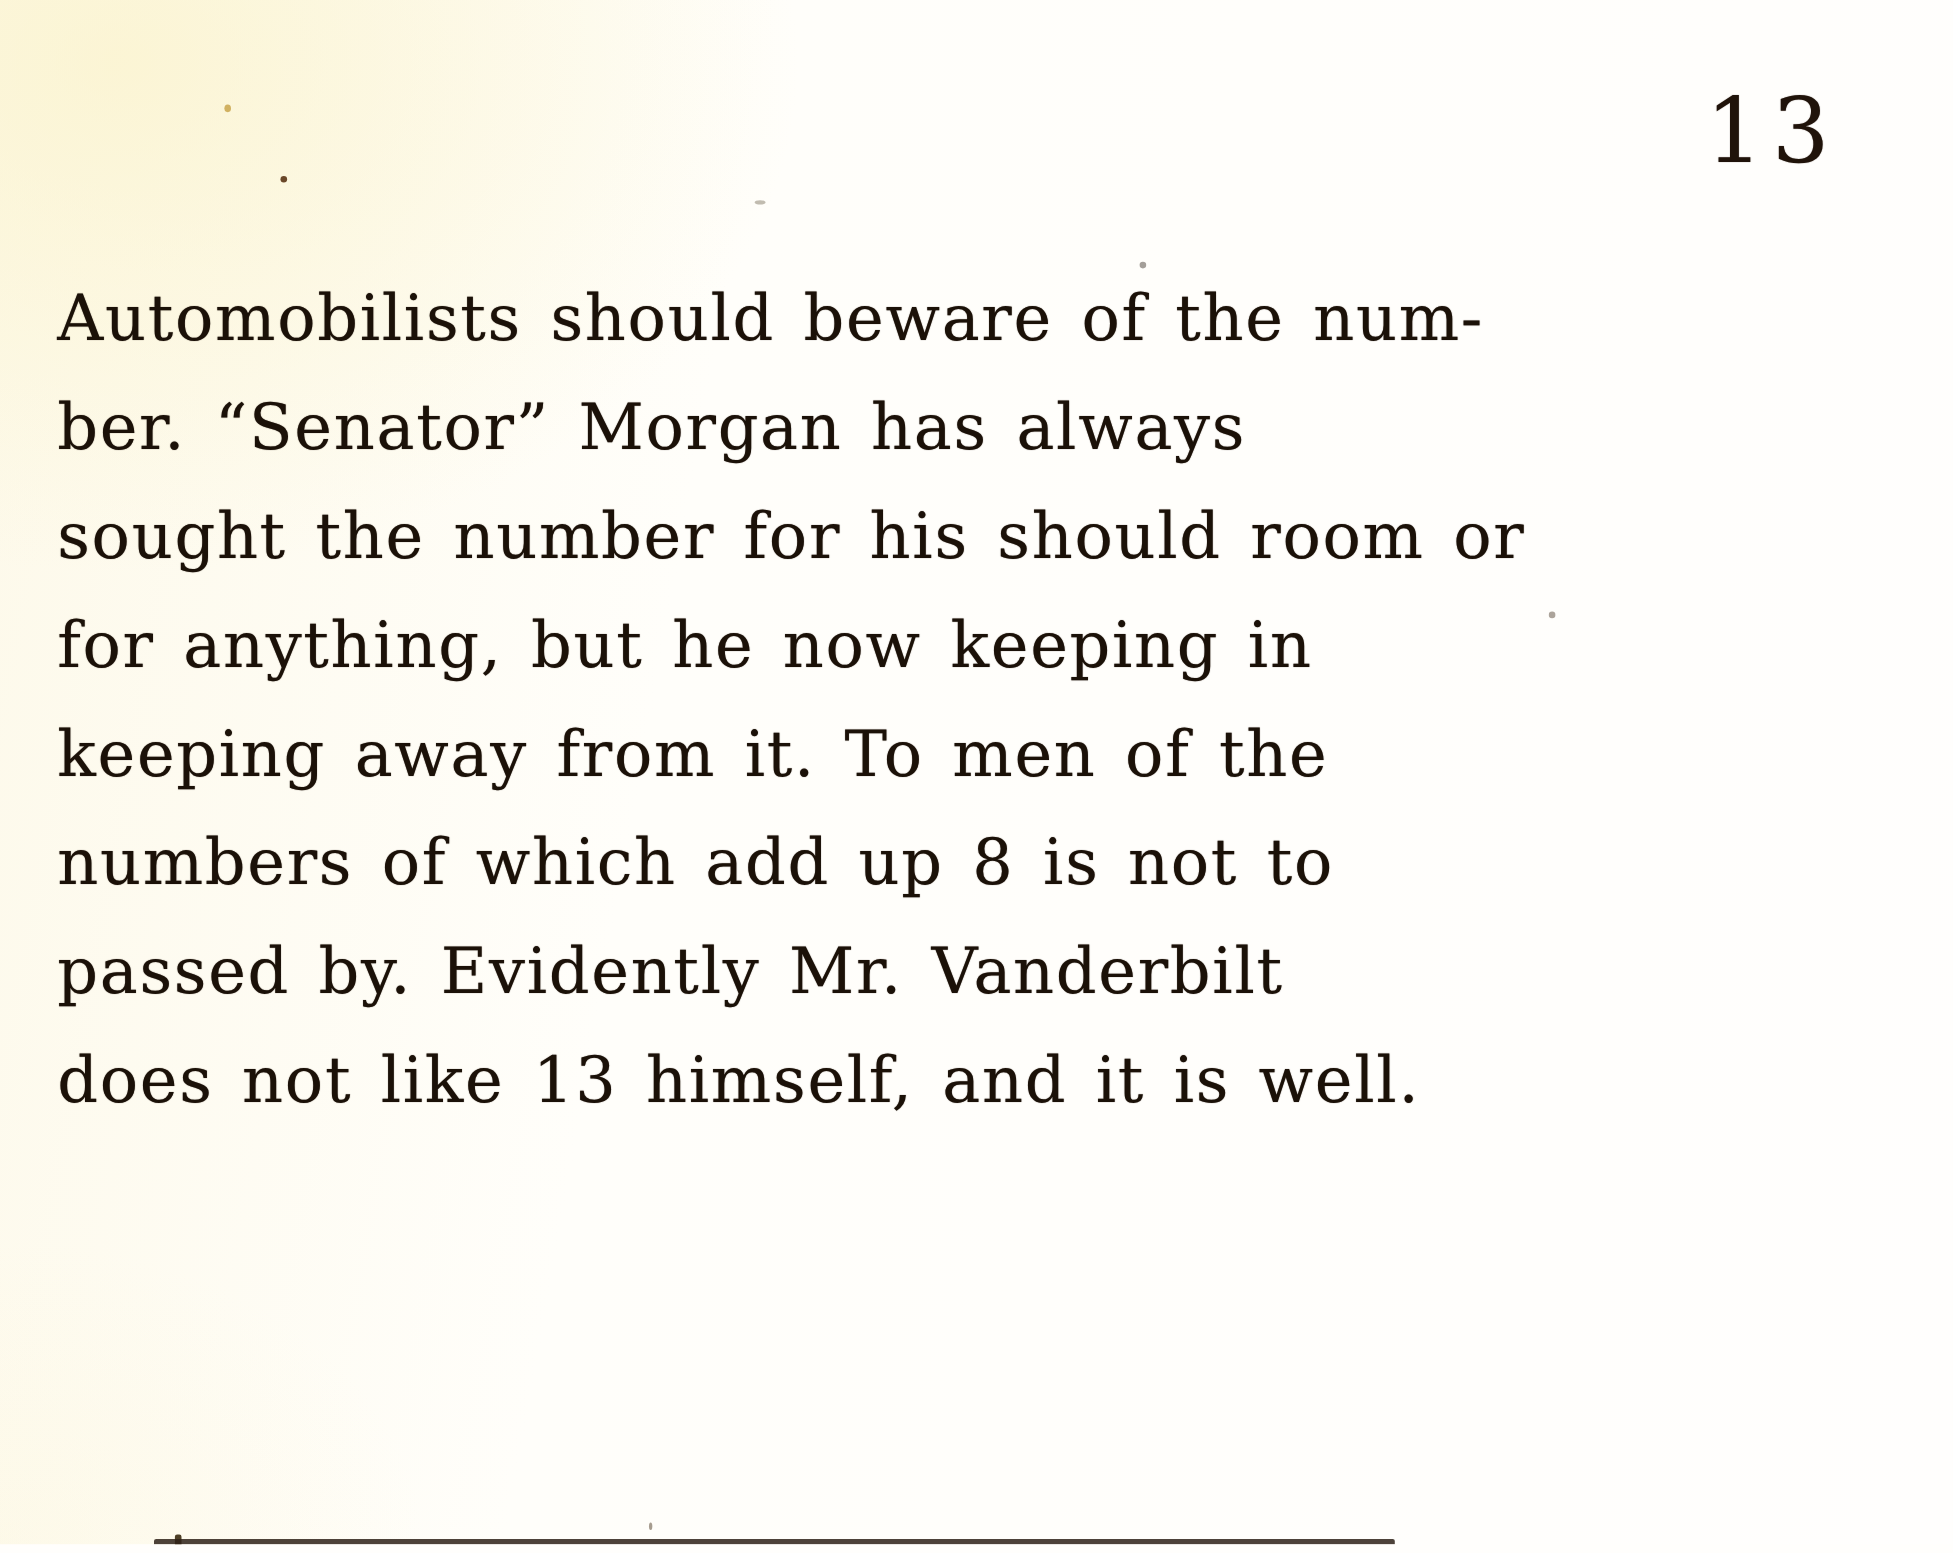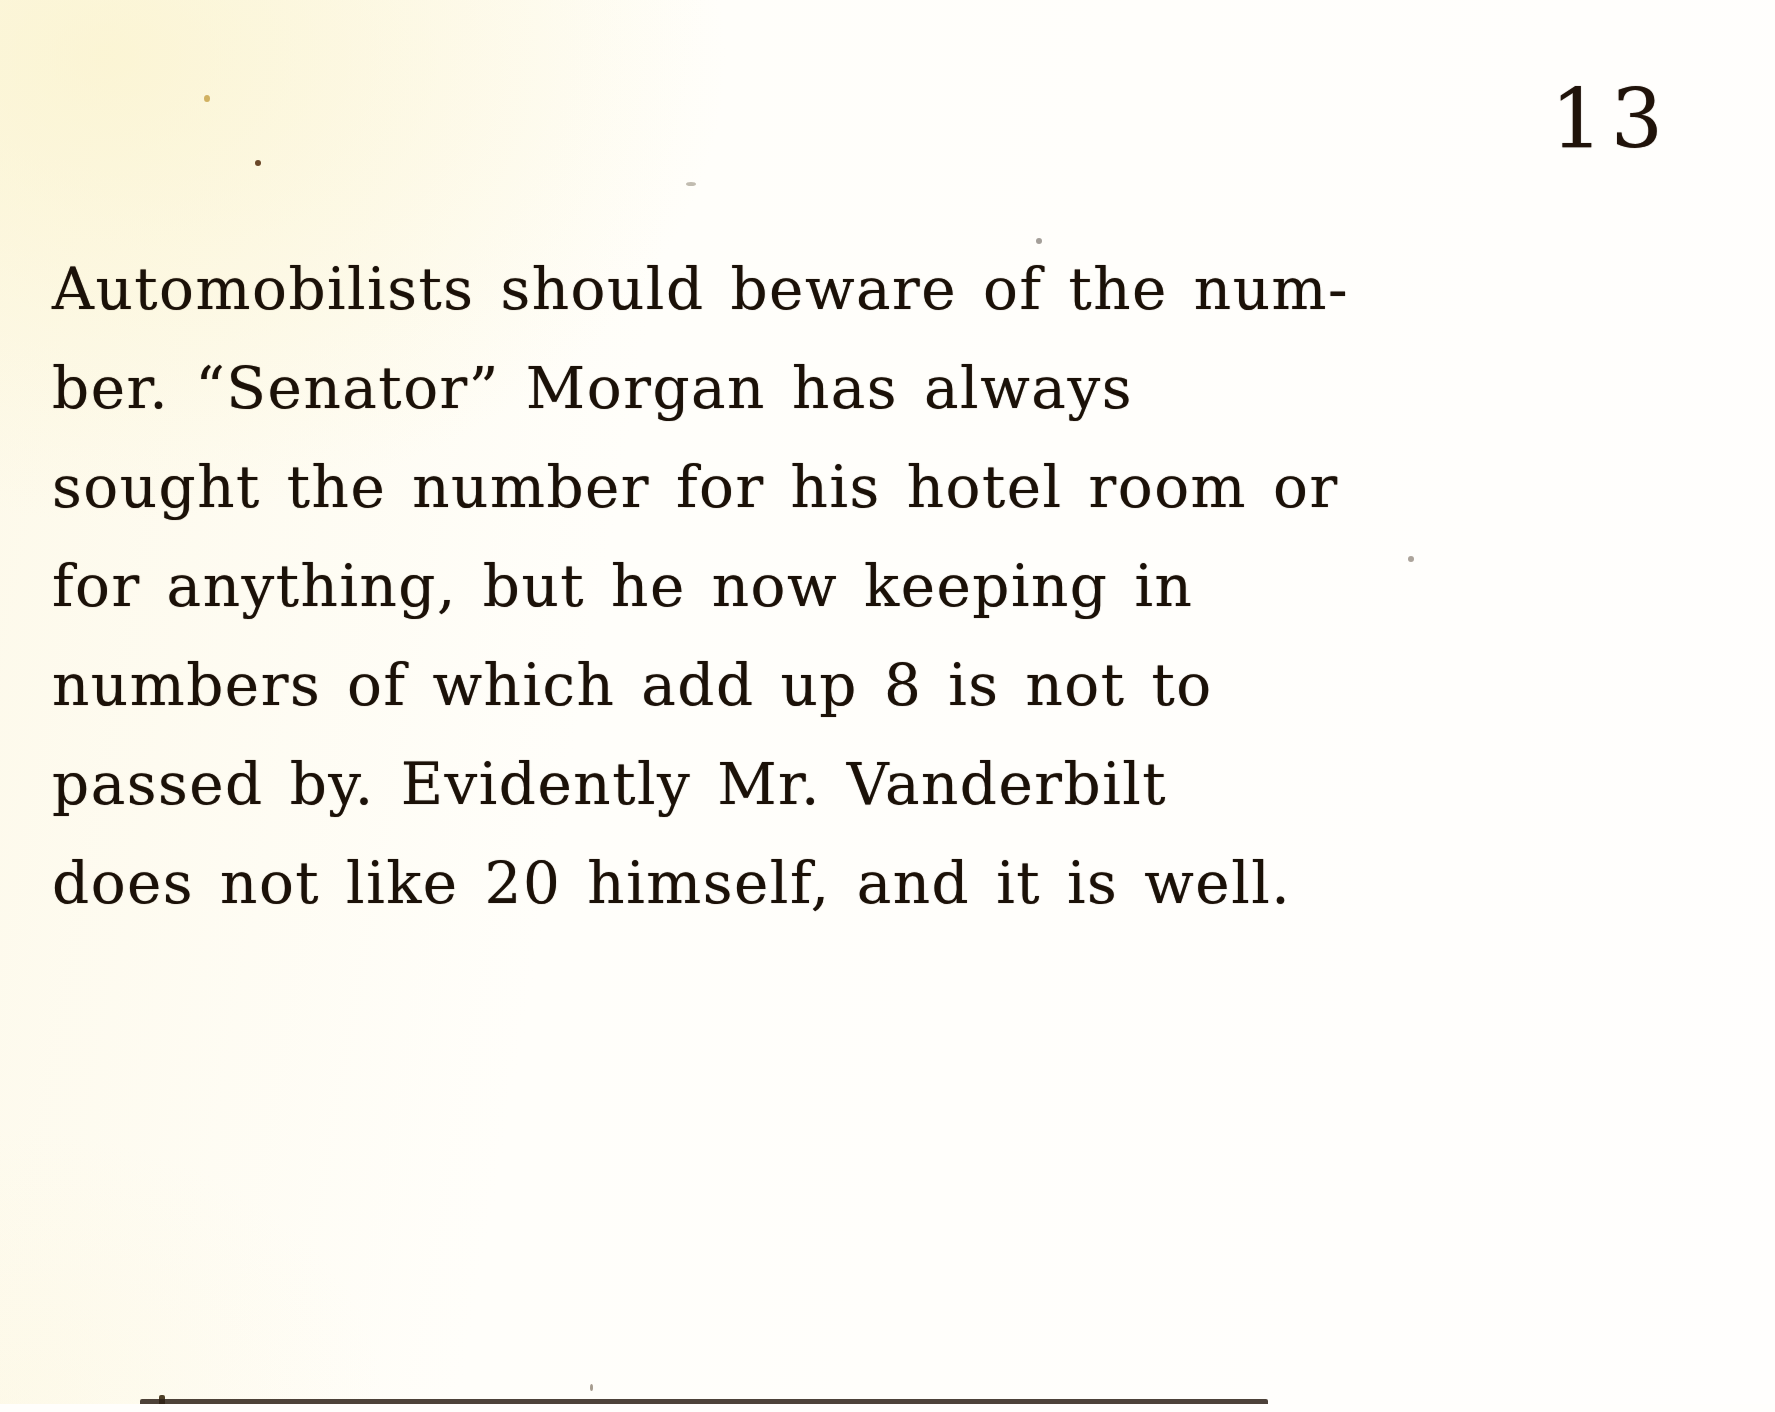--- a/index.html
+++ b/index.html
@@ -71,25 +71,26 @@
 </head>
 <body>
 
 <div class="page">
 
   <div class="page-number">13</div>
 
   <div class="paragraph">
     <div class="text-line">Automobilists should beware of the num-</div>
     <div class="text-line">ber. “Senator” Morgan has always</div>
-    <div class="text-line">sought the number for his hotel room or</div>
+    <div class="text-line">sought the number for his should room or</div>
     <div class="text-line">for anything, but he now keeping in</div>
+    <div class="text-line">keeping away from it. To men of the</div>
     <div class="text-line">numbers of which add up 8 is not to</div>
     <div class="text-line">passed by. Evidently Mr. Vanderbilt</div>
-    <div class="text-line">does not like 20 himself, and it is well.</div>
+    <div class="text-line">does not like 13 himself, and it is well.</div>
   </div>
 
   <div class="speck speck-1"></div>
   <div class="speck speck-2"></div>
   <div class="speck speck-3"></div>
   <div class="speck speck-4"></div>
   <div class="speck speck-5"></div>
   <div class="speck speck-6"></div>
   <div class="speck speck-7"></div>
 

